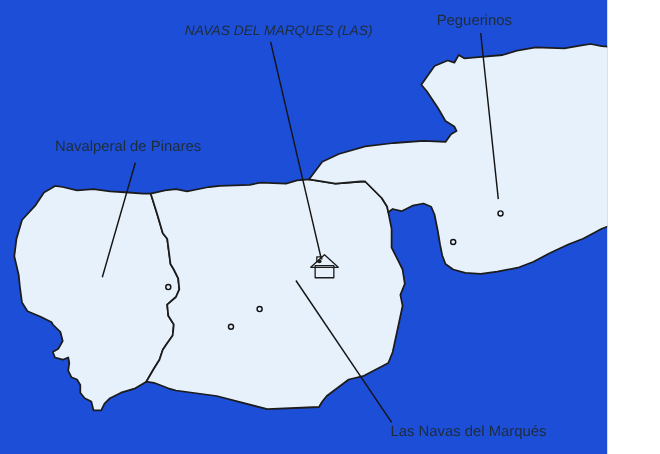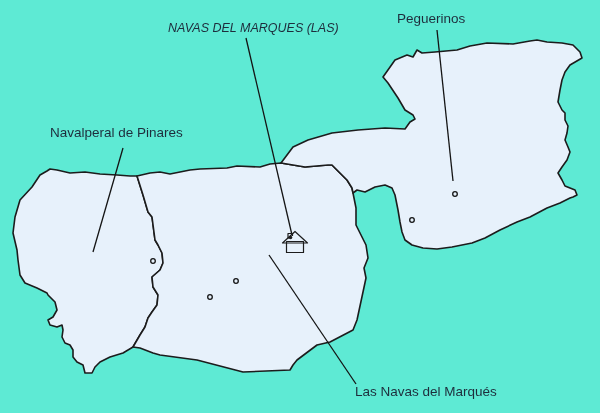--- a/index.html
+++ b/index.html
@@ -3,23 +3,23 @@
 <meta charset="utf-8">
 <style>
   html, body {
     margin: 0;
     padding: 0;
     background: #ffffff;
     font-family: "Liberation Sans", sans-serif;
   }
   .stage {
     position: relative;
-    width: 600px;
+    width: 552px;
     height: 413px;
-    background: #5eead4;
+    background: #1d4ed8;
     overflow: hidden;
   }
   svg.map-canvas {
     display: block;
     width: 600px;
     height: 413px;
   }
   .region {
     stroke: #1c1c1c;
     stroke-width: 1.6;

